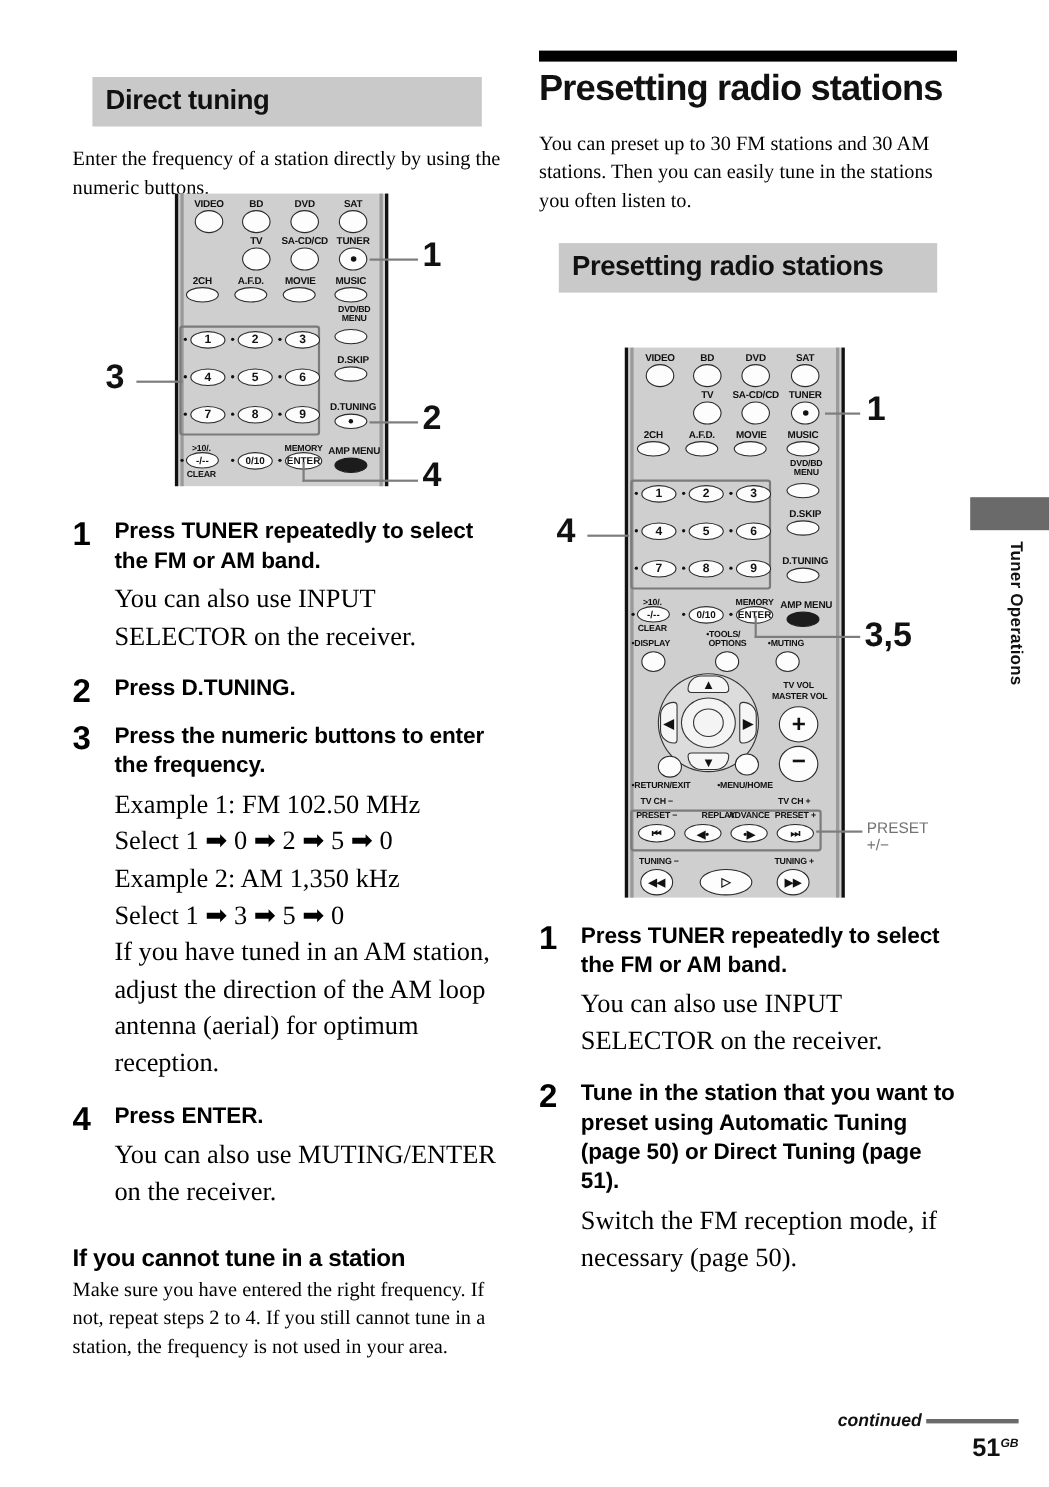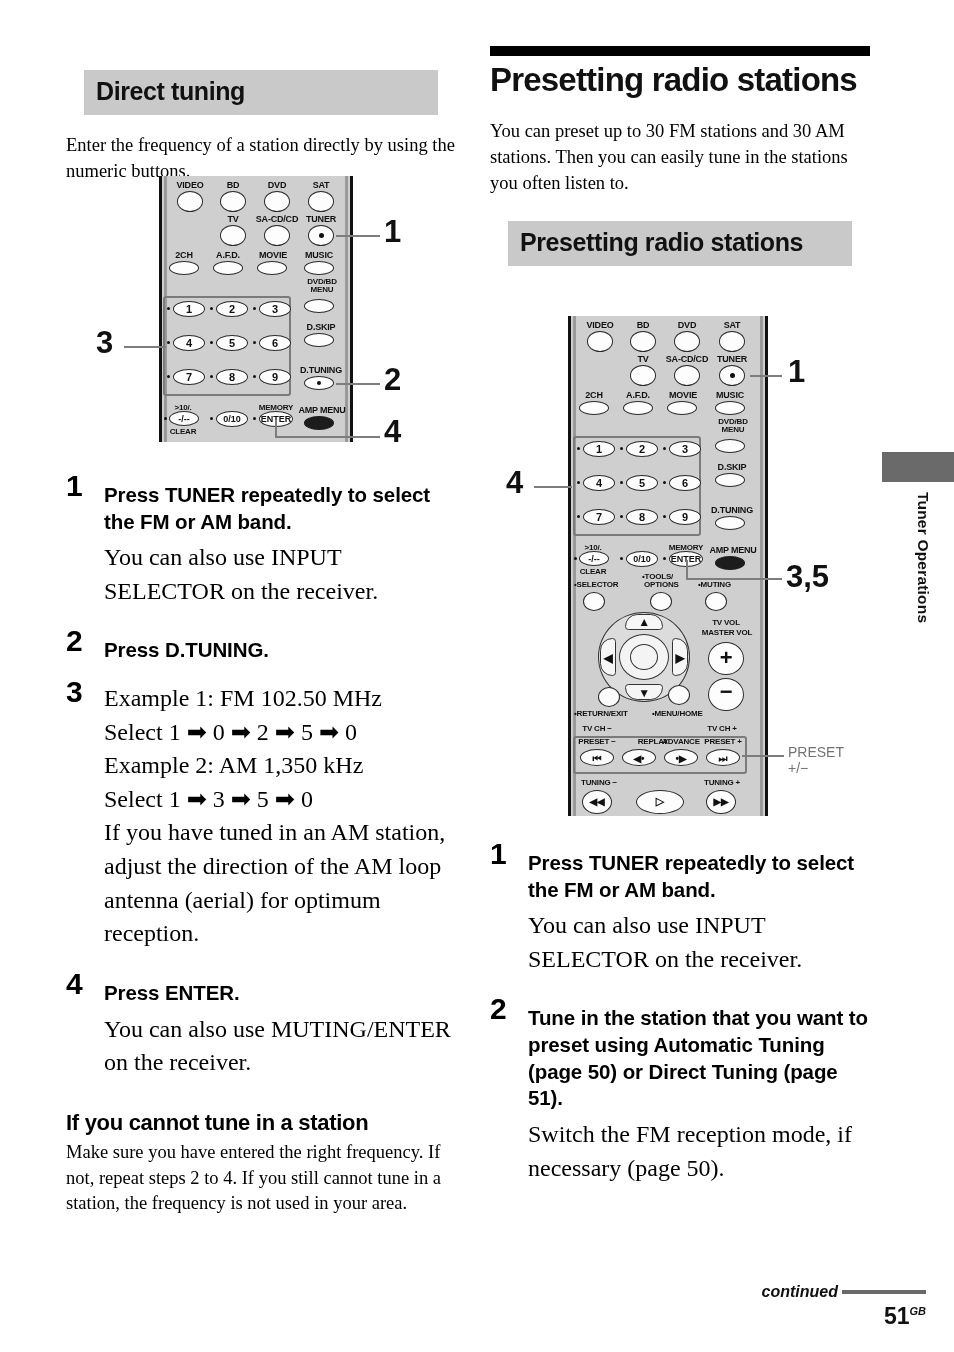--- a/index.html
+++ b/index.html
@@ -61,21 +61,20 @@
     flex:0 0 38px;
     padding-top:1px;
   }
   .step .stxt { flex:1 1 auto; }
   .step .title {
     font-family:"Liberation Sans", sans-serif;
     font-weight:bold;
     font-size:20.5px;
     line-height:1.30;
     letter-spacing:-0.1px;
-    margin-top:12px;
   }
   .step .sub {
     font-size:24px;
     line-height:1.40;
     margin-top:6px;
   }
   .step.compact { margin-top:12px; }
 
   h3.sub-head {
     font-family:"Liberation Sans", sans-serif;
@@ -338,20 +337,21 @@
   <div class="step">
     <div class="num">2</div>
     <div class="stxt">
       <div class="title">Press D.TUNING.</div>
     </div>
   </div>
 
   <div class="step compact">
     <div class="num">3</div>
     <div class="stxt">
+      <div class="title">Press the numeric buttons to enter the frequency.</div>
       <div class="sub" style="margin-top:6px;">Example 1: FM 102.50 MHz</div>
       <div class="sub" style="margin-top:0;">Select 1 ➡ 0 ➡ 2 ➡ 5 ➡ 0</div>
       <div class="sub" style="margin-top:0;">Example 2: AM 1,350 kHz</div>
       <div class="sub" style="margin-top:0;">Select 1 ➡ 3 ➡ 5 ➡ 0</div>
       <div class="sub" style="margin-top:0;">If you have tuned in an AM station, adjust the direction of the AM loop antenna (aerial) for optimum reception.</div>
     </div>
   </div>
 
   <div class="step">
     <div class="num">4</div>
@@ -441,21 +441,21 @@
   <div class="rlabel sm" style="left:87px; top:231px; width:32px;">&gt;10/.</div>
   <div class="dot" style="left:84px; top:245px;"></div>
   <div class="btn-oval num" style="left:89px; top:239px; width:30px; height:15px; font-size:9px;">-/--</div>
   <div class="rlabel sm" style="left:87px; top:255px; width:32px;">CLEAR</div>
   <div class="dot" style="left:130px; top:245px;"></div>
   <div class="btn-oval num" style="left:136px; top:239px; width:32px; height:16px; font-size:9px;">0/10</div>
   <div class="rlabel sm" style="left:174px; top:231px; width:44px;">MEMORY</div>
   <div class="dot" style="left:173px; top:245px;"></div>
   <div class="btn-oval num" style="left:179px; top:239px; width:34px; height:16px; font-size:9px;">ENTER</div>
 
-  <div class="rlabel sm" style="left:84px; top:268px; width:48px; text-align:left;">•SELECTOR</div>
+  <div class="rlabel sm" style="left:84px; top:268px; width:48px; text-align:left;">•DISPLAY</div>
   <div class="btn-circle" style="left:93px; top:280px; width:22px; height:19px;"></div>
 
   <div class="rlabel sm" style="left:152px; top:261px; width:52px; line-height:1.05; text-align:left;">•TOOLS/<br>&nbsp;OPTIONS</div>
   <div class="btn-circle" style="left:160px; top:280px; width:22px; height:19px;"></div>
 
   <div class="rlabel sm" style="left:208px; top:268px; width:48px; text-align:left;">•MUTING</div>
   <div class="btn-circle" style="left:215px; top:280px; width:22px; height:19px;"></div>
 
   <div class="dpad-ring" style="left:108px; top:300px; width:92px; height:90px;"></div>
   <div class="dpad-center" style="left:129px; top:322px; width:50px; height:46px;"></div>

